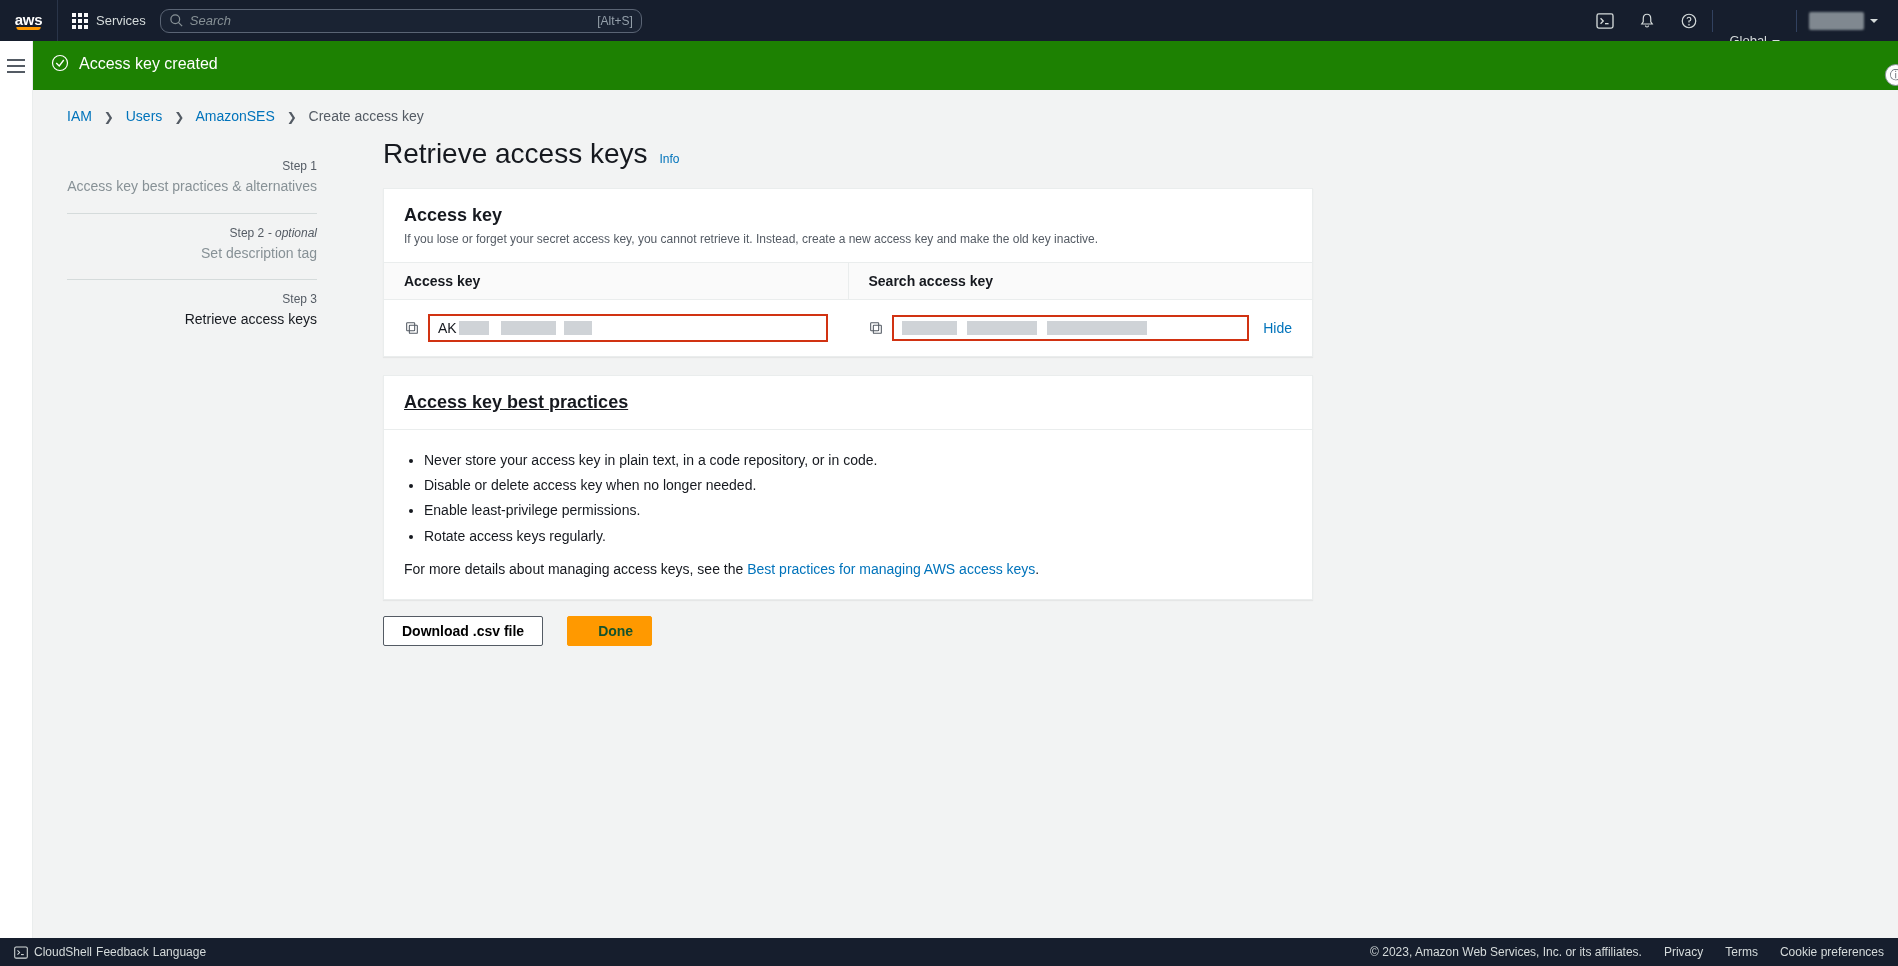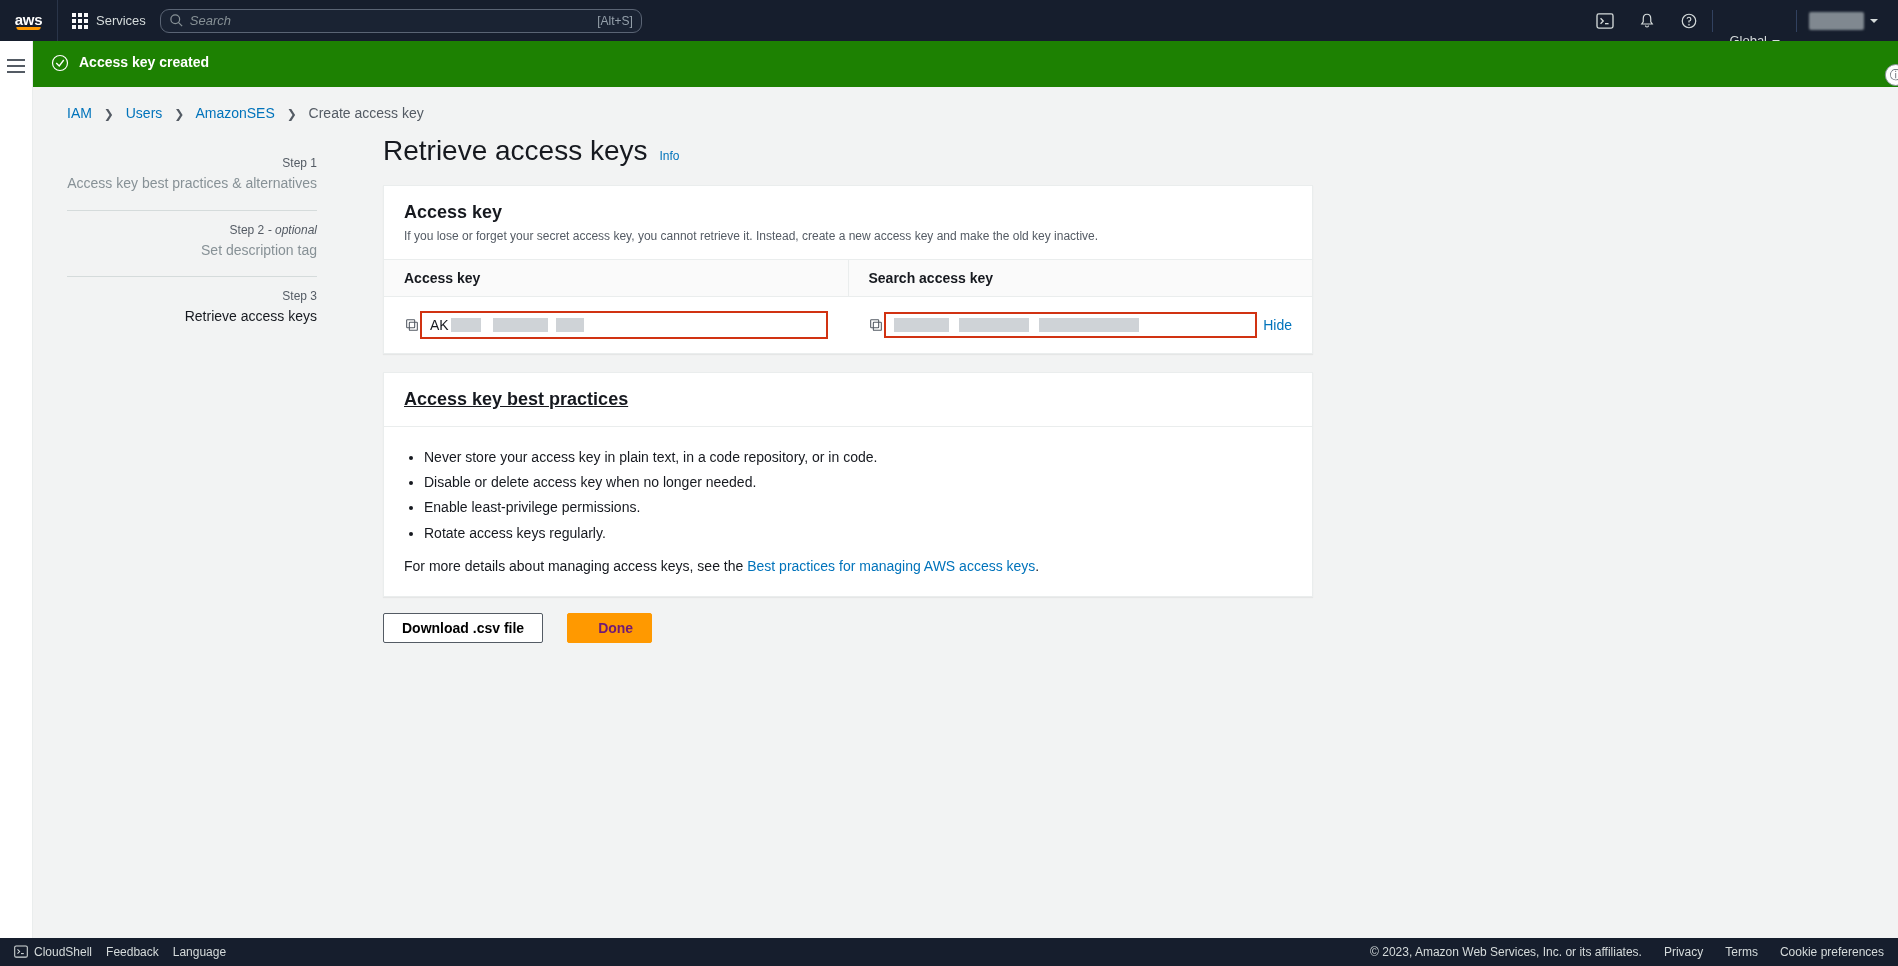--- a/index.html
+++ b/index.html
@@ -30,21 +30,21 @@
 .shell { display:flex; height: calc(100vh - 41px - 28px); }
 
 .hrail { width:33px; background:#fff; border-right:1px solid #eaeded; display:flex; flex-direction:column; align-items:center; padding-top:18px; }
 .hrail .ham { width:18px; height:14px; display:flex; flex-direction:column; justify-content:space-between; cursor:pointer; }
 .hrail .ham span { height:2px; background:#545b64; }
 
 .content-col { flex:1; display:flex; flex-direction:column; overflow:auto; }
 
 .flash { background:#1d8102; color:#fff; padding:11px 18px 14px 18px; display:flex; gap:10px; align-items:flex-start; }
 .flash .chk { margin-top:2px; }
-.flash .text .t { font-weight:700; font-size:14px; line-height:1.5; }
+.flash .text .t { font-weight:400; font-size:16px; line-height:1.5; }
 .flash .text .d { font-size:14px; font-weight:700; line-height:1.5; }
 
 .page { display:flex; padding:18px 60px 30px 34px; gap:48px; }
 
 .breadcrumbs { font-size:14px; padding-bottom:14px; }
 .breadcrumbs .chev { margin:0 8px; color:#545b64; font-size:12px; }
 .breadcrumbs .cur { color:#545b64; }
 
 .left { width:250px; padding-top:9px;text-align:right; }
 .wizard-step { border-bottom:1px solid #d5dbdb; padding:12px 0 16px; }
@@ -61,39 +61,39 @@
 
 .panel { background:#fff; border:1px solid #eaeded; box-shadow:0 1px 1px rgba(0,0,0,0.05); margin-top:18px; }
 .panel-head { border-bottom:1px solid #eaeded; padding:16px 20px 16px 20px; }
 .panel-head h2 { font-size:18px; font-weight:700; }
 .panel-head .sub { font-size:12px; color:#545b64; margin-top:6px; }
 
 .keytable-h { display:flex; background:#fafafa; border-bottom:1px solid #eaeded; }
 .keytable-h > div { flex:1; padding:10px 20px; font-size:14px; font-weight:700; }
 .keytable-h > div:first-child { border-right:1px solid #eaeded; }
 .keytable-r { display:flex; }
-.keytable-r > div { flex:1; padding:14px 20px; display:flex; align-items:center; gap:0;justify-content:flex-end; }
+.keytable-r > div { flex:1; padding:14px 20px; display:flex; align-items:center; gap:8px;justify-content:flex-end; }
 .copy-ico { width:16px; height:16px; cursor:pointer; flex-shrink:0; }
 .redbox { border:2px solid #d13212; padding:4px 8px; flex:1; min-height:26px; display:flex; align-items:center; font-size:14px; color:#16191f; }
 .redbox .mask { display:inline-block; height:14px; background:#cfd3d7; }
 .hide-link { font-size:14px; color:#0073bb; margin-left:6px; cursor:pointer; }
 
 .bp-body { padding:18px 20px 22px; }
 .bp-body ul { margin:0 0 12px 20px; }
 .bp-body li { font-size:14px; line-height:1.8; }
 .bp-body p { font-size:14px; }
 
 .actions { display:flex; gap:24px; margin-top:16px; }
 .btn { font-size:14px; font-weight:700; padding:6px 18px; border-radius:2px; border:1px solid #545b64; background:#fff; cursor:pointer; }
-.btn.primary { background:#ff9900; border-color:#ff9900; color:#701a75;padding-left:30px; }
+.btn.primary { background:#ff9900; border-color:#ff9900; color:#14532d;padding-left:30px; }
 
 .rightbadge { position:fixed; top:64px; right:0; width:22px; height:22px; border:1px solid #879196; border-radius:50%; background:#fff; display:flex; align-items:center; justify-content:center; font-size:12px; color:#545b64; transform:translateX(40%); }
 
 .footer { position:fixed; bottom:0; left:0; right:0; height:28px; background:#161e2d; color:#d5dbdb; display:flex; align-items:center; font-size:12px; padding:0 14px; }
-.footer .fitem { display:flex; gap:6px; margin-right:14px; cursor:pointer; }
+.footer .fitem { display:flex; align-items:center; gap:6px; margin-right:4px; cursor:pointer; }
 .footer .fspacer { flex:1; }
 .footer .fr { margin-left:22px; cursor:pointer; }
 </style>
 </head>
 <body>
 
 <div class="topnav">
   <div class="logo">
     <div class="logo-text">aws</div>
   </div>

